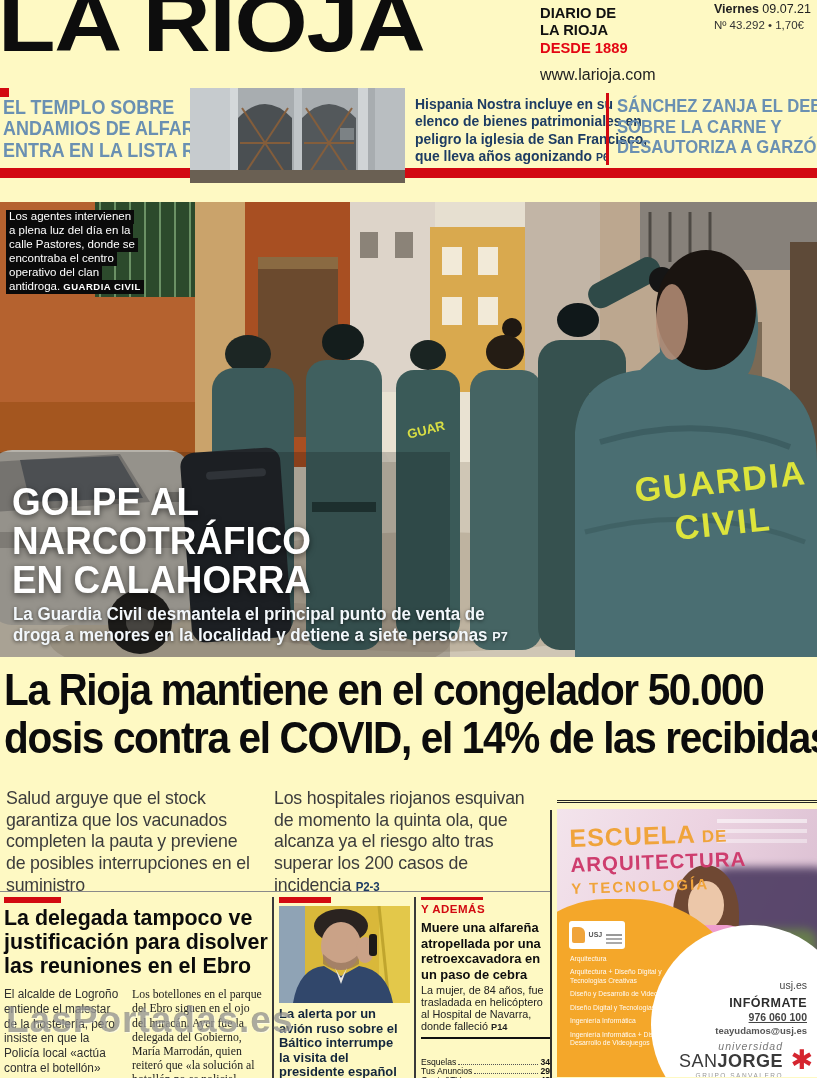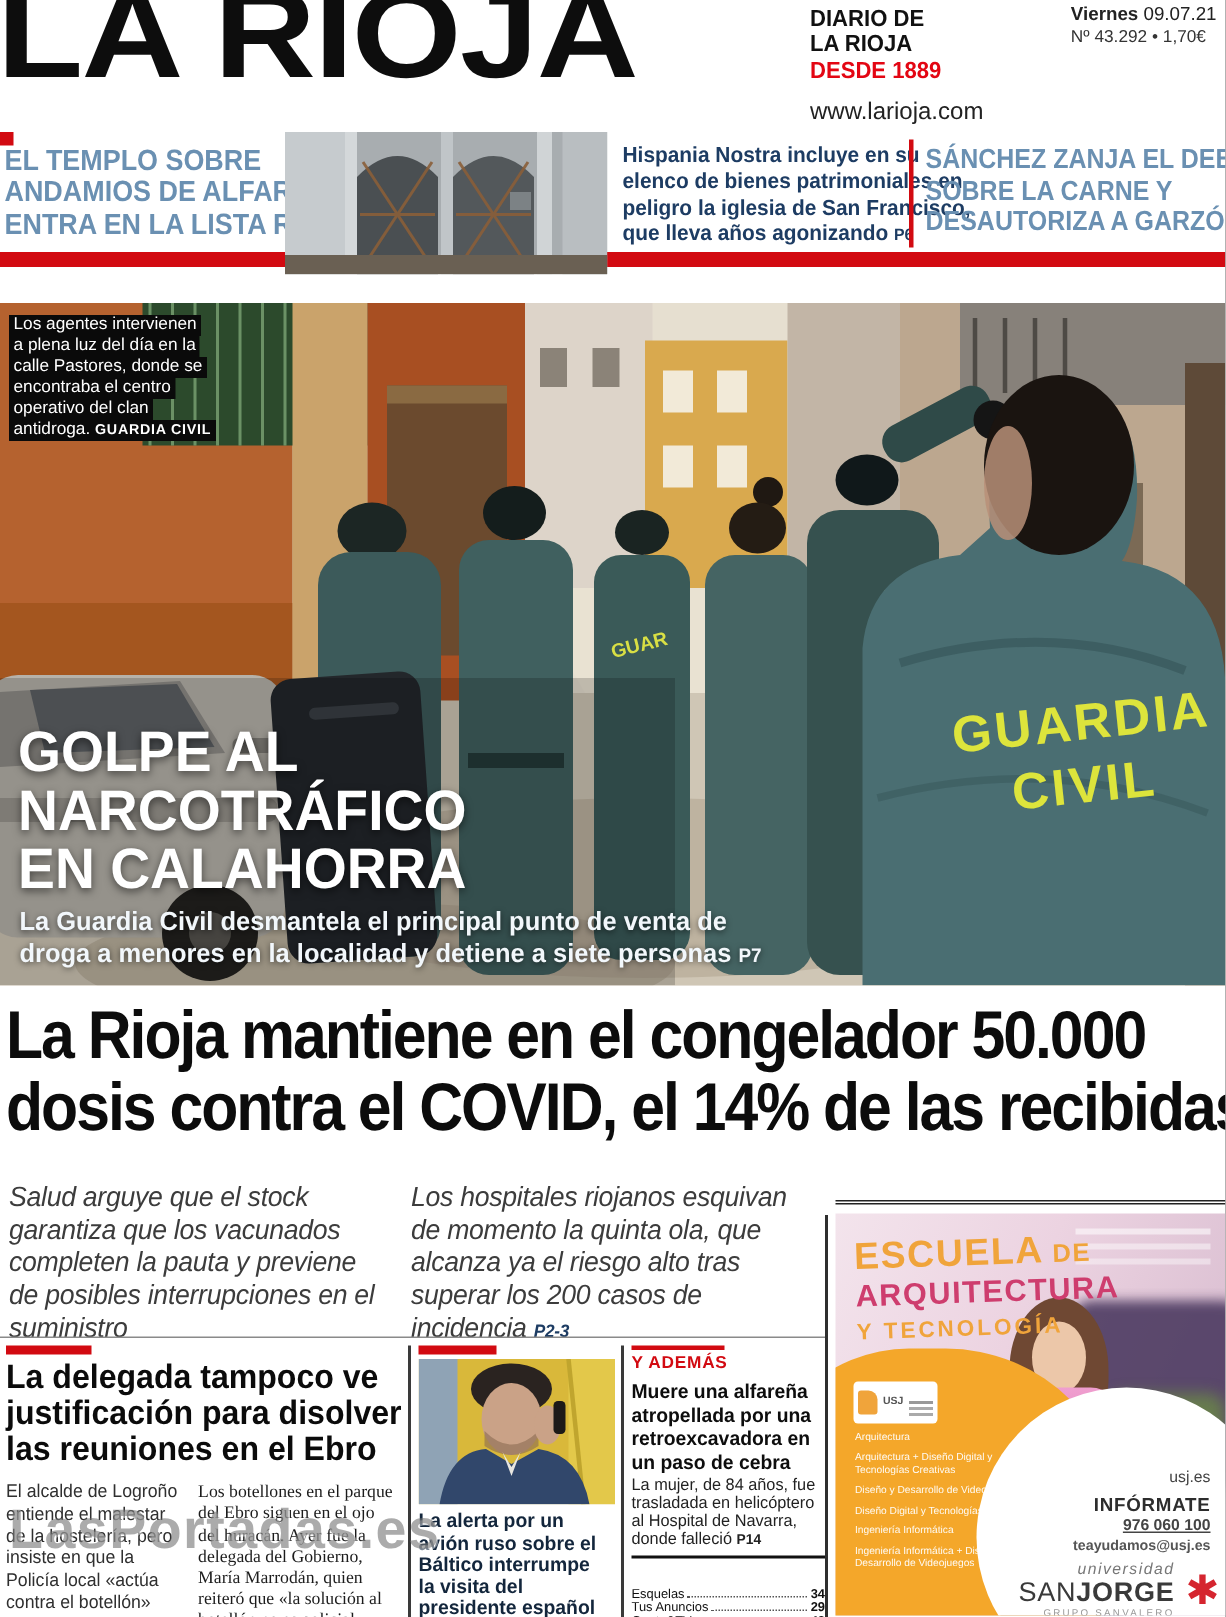--- a/index.html
+++ b/index.html
@@ -1,16 +1,16 @@
 <!DOCTYPE html>
 <html><head>
 <meta charset="utf-8">
 <style>
   html,body{margin:0;padding:0;background:#777;}
-  .page{position:relative;width:817px;height:1078px;margin:0 auto;background:#ffffff;overflow:hidden;
+  .page{position:relative;width:817px;height:1078px;margin:0 auto;background:#fef9c3;overflow:hidden;
         font-family:"Liberation Sans",sans-serif;color:#111;}
   
   .logo{position:absolute;left:-2px;top:-14px;font-size:84px;font-weight:bold;letter-spacing:-1px;
         line-height:72px;color:#0d0d0d;transform:scale(1.12,1.0);transform-origin:left top;white-space:nowrap;}
   .tagline{position:absolute;left:540px;top:4px;font-size:15.5px;font-weight:bold;line-height:1.12;
         transform:scaleX(.95);transform-origin:left top;}
   .tagline .red{color:#e30613;}
   .site{position:absolute;left:540px;top:66px;font-size:16px;color:#222;}
   .issue{position:absolute;right:6px;top:2px;text-align:left;font-size:12.5px;color:#222;line-height:1.25;}
   .issue .num{font-size:11.5px;color:#333;}
@@ -35,21 +35,21 @@
   .caption .cl{display:inline-block;background:#0a0a0a;color:#fff;padding:0 3px 2px 3px;margin:0 0 0 0;}
   .caption .credit{font-weight:bold;font-size:9.5px;letter-spacing:.5px;}
   .hero-hl{position:absolute;left:12px;top:281px;z-index:5;color:#fff;font-weight:bold;font-size:38px;
         line-height:1.02;transform:scaleX(.97);transform-origin:left top;text-shadow:0 2px 6px rgba(0,0,0,.55);white-space:nowrap;}
   .hero-sub{position:absolute;left:13px;top:402px;z-index:5;color:#f2f7fb;font-weight:bold;font-size:17.5px;
         line-height:1.22;transform:scaleX(.97);transform-origin:left top;text-shadow:0 1px 4px rgba(0,0,0,.6);white-space:nowrap;}
   .hero-sub .pref{font-size:13px;}
   
   .main-hl{position:absolute;left:4px;top:666px;font-size:45px;font-weight:bold;letter-spacing:-1.5px;
         line-height:1.07;color:#0c0c0c;transform:scaleX(.9);transform-origin:left top;white-space:nowrap;}
-  .decks{position:absolute;left:6px;top:787px;width:545px;display:flex;font-style:italic;}
+  .decks{position:absolute;left:6px;top:787px;width:545px;display:flex;}
   .deck{font-size:18.5px;line-height:1.17;color:#3c3c3c;letter-spacing:-.2px;transform:scaleX(.96);transform-origin:left top;}
   .deck1{width:270px;}
   .deck2{width:285px;margin-left:5px;}
   .deck .pref{font-size:12px;color:#1d3c63;}
   .hrule{position:absolute;left:0;top:891px;width:551px;height:1px;background:#8a8a8a;}
   .ad-vrule{position:absolute;left:550px;top:810px;width:2px;height:268px;background:#2f2f2f;}
   
   .bottom{position:absolute;left:0;top:897px;width:551px;height:181px;}
   .redbar{background:#d20a11;height:6px;}
   .b-left{position:absolute;left:4px;top:0;width:263px;}

